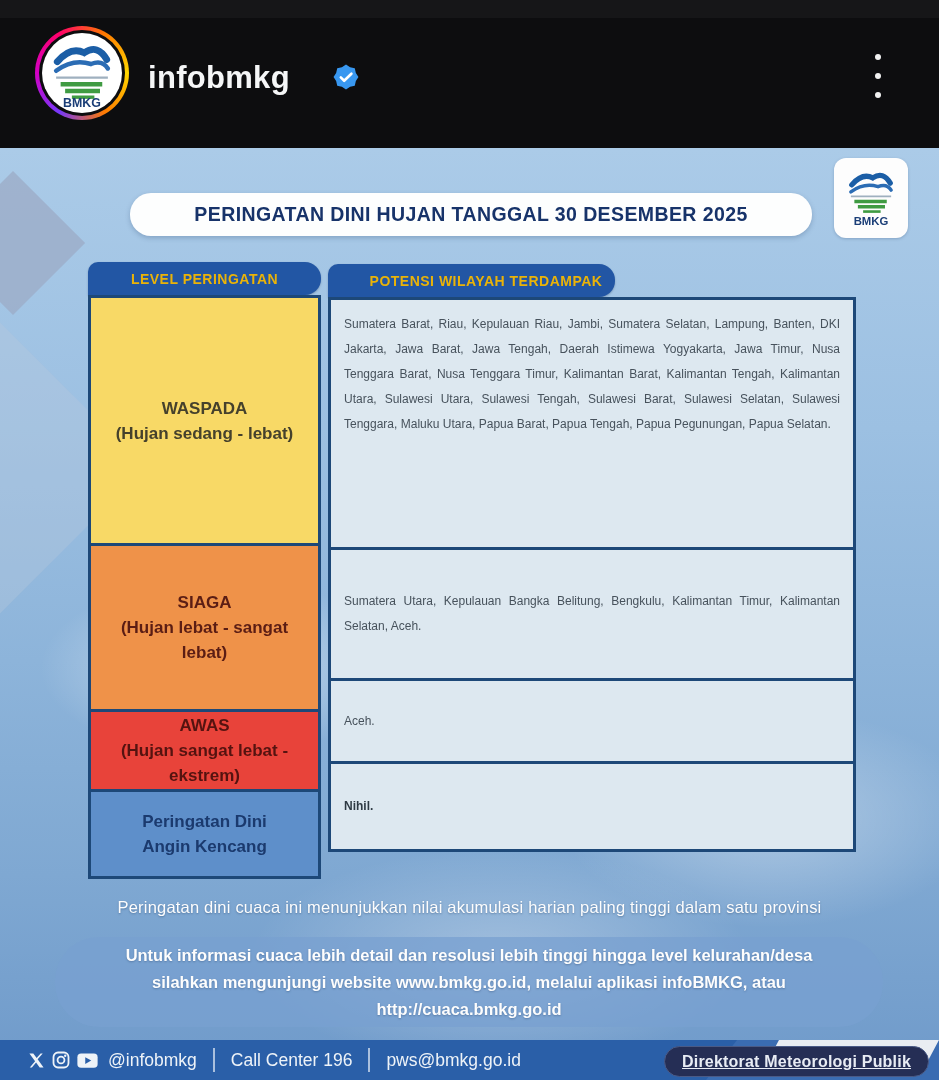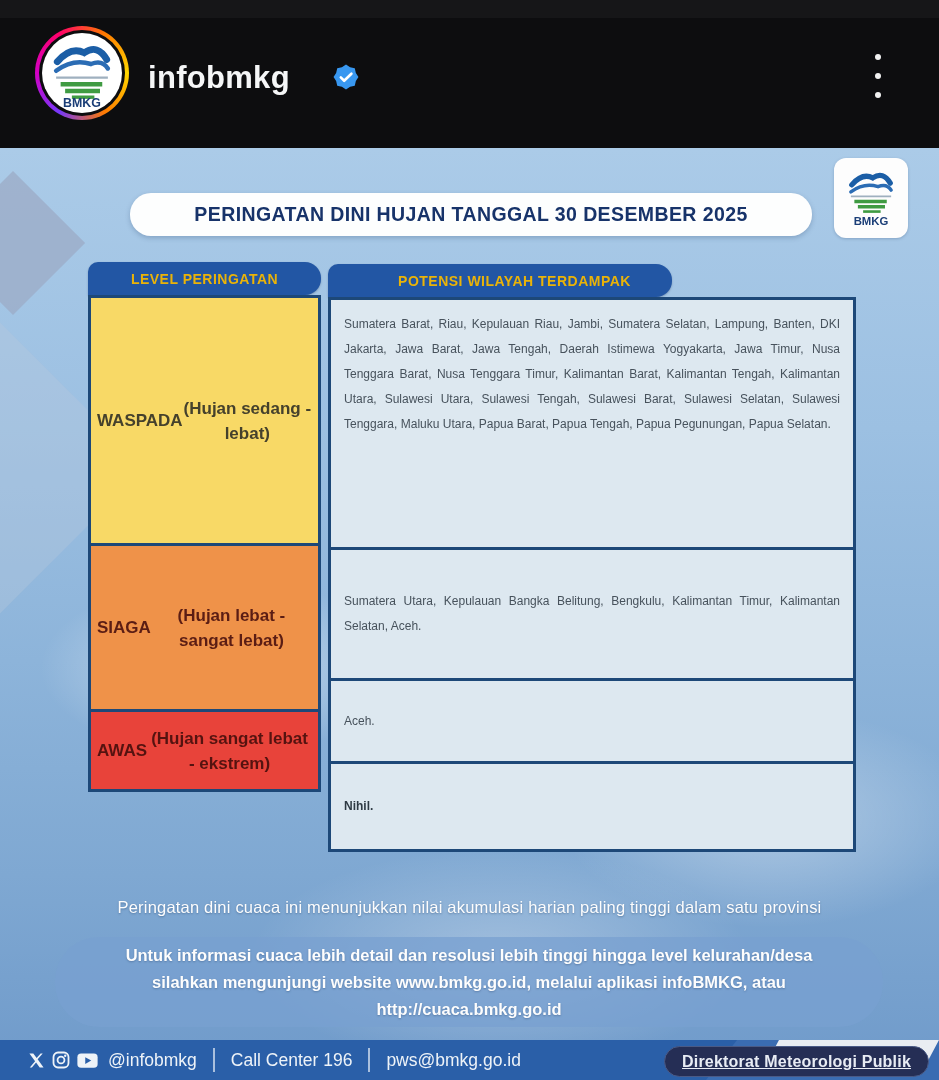--- a/index.html
+++ b/index.html
@@ -34,27 +34,27 @@
 
   .title-pill { position:absolute; left:130px; top:45px; width:682px; height:43px; background:#fdfefe; border-radius:21px;
     display:flex; align-items:center; justify-content:center; box-shadow:0 2px 5px rgba(30,60,100,.25); }
   .title-pill span { font-size:19.5px; font-weight:800; color:#17336a; letter-spacing:.4px; }
 
   
   .tab { background:#2256a4; color:#eab308; font-weight:700; letter-spacing:.5px; font-size:14px;
     display:flex; align-items:center; justify-content:center; border-radius:10px 16px 16px 0; box-shadow:0 1px 2px rgba(20,40,80,.3); }
   .col-left { position:absolute; left:88px; top:114px; width:233px; }
   .tab-left { height:33px; width:233px; }
-  .lvl { width:233px; border:3px solid #1d4878; display:flex; flex-direction:row; align-items:center; justify-content:center;
+  .lvl { width:233px; border:3px solid #1d4878; display:flex; flex-direction:column; align-items:center; justify-content:center;
     text-align:center; font-weight:700; font-size:17px; line-height:25px; padding:4px 6px; }
   .lvl + .lvl { margin-top:-3px; }
   .lvl1 { height:251px; } .lvl2 { height:169px; } .lvl3 { height:83px; } .lvl4 { height:90px; }
 
   .col-right { position:absolute; left:328px; top:116px; width:528px; }
-  .tab-right { height:33px; width:344px;padding-left:29px; }
+  .tab-right { height:33px; width:287px;padding-left:29px; }
   .rbox { width:528px; border:3px solid #1d4878; background:#dde8f0; }
   .rcell { width:100%; color:#47525c; font-size:12px; line-height:25px; padding:12px 13px; }
   .rcell + .rcell { border-top:3px solid #1d4878; }
   .rc1 { height:247px; text-align:justify; }
   .rc2 { height:131px; text-align:justify; display:flex; align-items:center; }
   .rc3 { height:83px; display:flex; align-items:center; }
   .rc4 { height:88px; display:flex; align-items:center; font-weight:700; color:#2e3a44; }
 
   
   .note { position:absolute; left:0; top:750px; width:939px; text-align:center; color:#fdfdfd; font-size:16.5px; font-weight:400;
@@ -145,20 +145,24 @@
       <span>(Hujan sedang - lebat)</span>
     </div>
     <div class="lvl lvl2" style="background-color: rgb(239, 146, 73); color: rgb(91, 29, 20);">
       <span>SIAGA</span>
       <span>(Hujan lebat - sangat lebat)</span>
     </div>
     <div class="lvl lvl3" style="background-color: rgb(232, 67, 58); color: rgb(85, 19, 16);">
       <span>AWAS</span>
       <span>(Hujan sangat lebat - ekstrem)</span>
     </div>
+    <div class="lvl lvl4" style="background-color: rgb(94, 143, 202); color: rgb(27, 58, 110);">
+      <span>Peringatan Dini</span>
+      <span>Angin Kencang</span>
+    </div>
   </div>
 
   <div class="col-right">
     <div class="tab tab-right">POTENSI WILAYAH TERDAMPAK</div>
     <div class="rbox">
       <div class="rcell rc1">Sumatera Barat, Riau, Kepulauan Riau, Jambi, Sumatera Selatan, Lampung, Banten, DKI Jakarta, Jawa Barat, Jawa Tengah, Daerah Istimewa Yogyakarta, Jawa Timur, Nusa Tenggara Barat, Nusa Tenggara Timur, Kalimantan Barat, Kalimantan Tengah, Kalimantan Utara, Sulawesi Utara, Sulawesi Tengah, Sulawesi Barat, Sulawesi Selatan, Sulawesi Tenggara, Maluku Utara, Papua Barat, Papua Tengah, Papua Pegunungan, Papua Selatan.</div>
       <div class="rcell rc2">Sumatera Utara, Kepulauan Bangka Belitung, Bengkulu, Kalimantan Timur, Kalimantan Selatan, Aceh.</div>
       <div class="rcell rc3">Aceh.</div>
       <div class="rcell rc4">Nihil.</div>
     </div>

